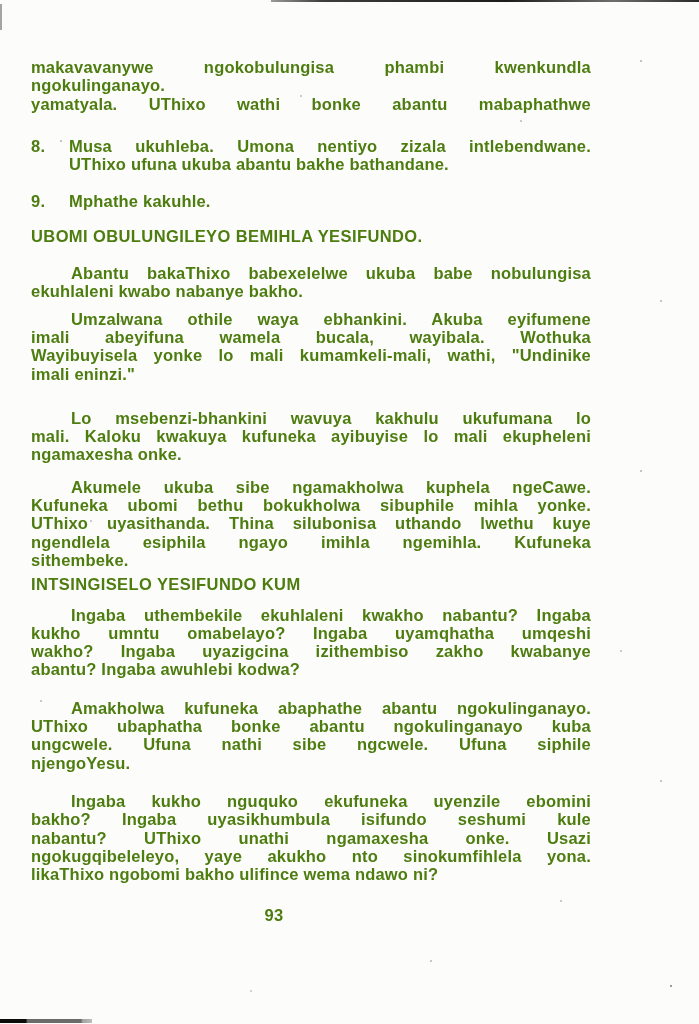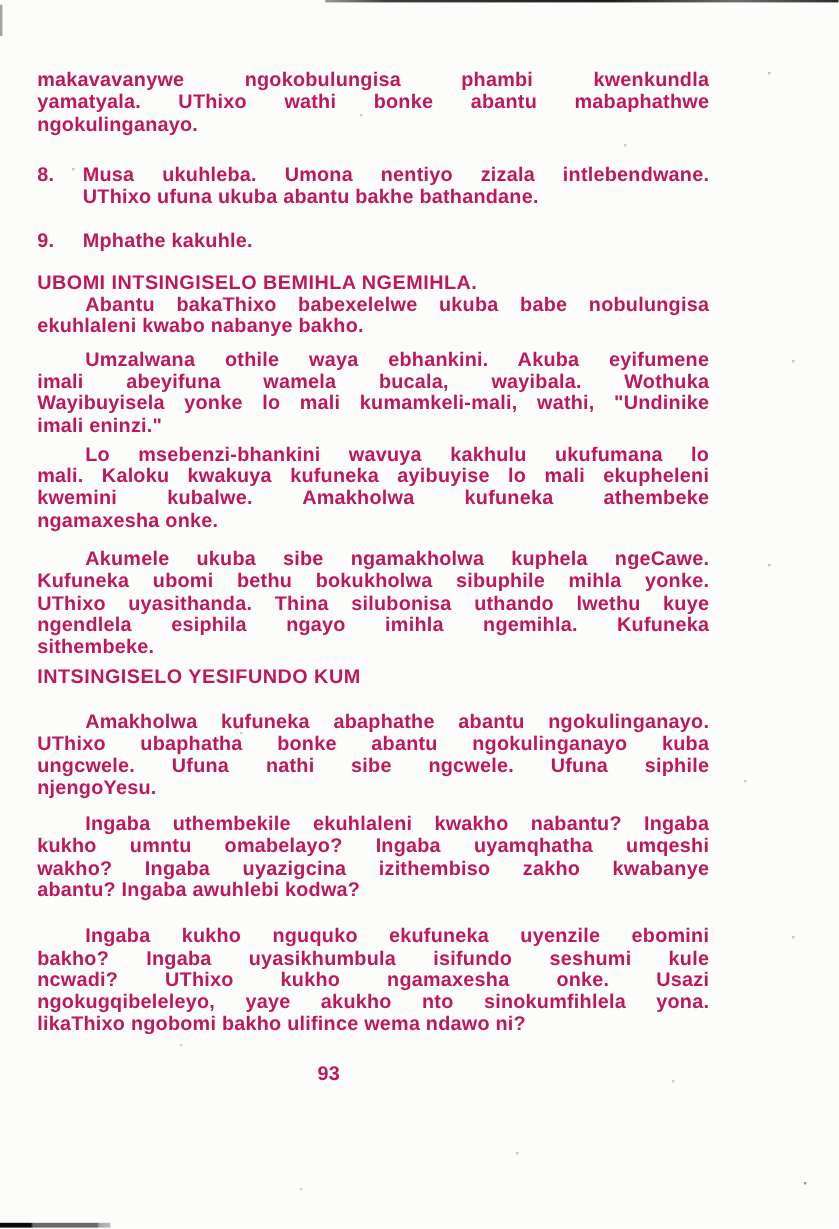--- a/index.html
+++ b/index.html
@@ -8,21 +8,21 @@
     background: #ffffff;
   }
   .page {
     position: relative;
     width: 699px;
     height: 1024px;
     background: #fcfcfb;
     overflow: hidden;
     font-family: "Liberation Sans", sans-serif;
     font-weight: 700;
-    color: #be185d;
+    color: #4d7c0f;
     letter-spacing: 0.2px;
   }
   .text-col {
     position: absolute;
     left: 31px;
     top: 0;
     width: 560px;
   }
   .line {
     font-size: 16.5px;
@@ -50,23 +50,23 @@
     font-size: 16.5px;
     line-height: 18.3px;
   }
   .item .item-body { flex: 1 1 auto; }
 
   
   .b-cont   { margin-top: 58px; }
   .b-item8  { margin-top: 24px; }
   .b-item9  { margin-top: 19px; }
   .b-head1  { margin-top: 16px; }
-  .b-para1  { }
+  .b-para1  { margin-top: 19px; }
   .b-para2  { margin-top: 9px;  }
-  .b-para3  { margin-top: 6px; }
+  .b-para3  { margin-top: 26px; }
   .b-para4  { margin-top: 14px; }
   .b-head2  { margin-top: 6px;  }
   .b-para5  { margin-top: 20px; }
   .b-para6  { margin-top: 12px; }
   .b-para7  { margin-top: 20px; }
 
   .pagenum {
     margin-top: 23px;
     font-size: 16.5px;
     line-height: 18.3px;
@@ -117,88 +117,87 @@
 <div class="page">
 
   <div class="artifact-top-right"></div>
   <div class="artifact-left-edge"></div>
   <div class="scan-noise"></div>
 
   <div class="text-col">
 
     <div class="block b-cont">
       <div class="line j">makavavanywe ngokobulungisa phambi kwenkundla</div>
+      <div class="line">ngokulinganayo.</div>
       <div class="line j">yamatyala. UThixo wathi bonke abantu mabaphathwe</div>
-      <div class="line">ngokulinganayo.</div>
     </div>
 
     <div class="block item b-item8">
       <span class="marker">8.</span>
       <div class="item-body">
         <div class="line j">Musa ukuhleba. Umona nentiyo zizala intlebendwane.</div>
         <div class="line">UThixo ufuna ukuba abantu bakhe bathandane.</div>
       </div>
     </div>
 
     <div class="block item b-item9">
       <span class="marker">9.</span>
       <div class="item-body">
         <div class="line">Mphathe kakuhle.</div>
       </div>
     </div>
 
-    <h2 class="heading b-head1">UBOMI INTSINGISELO BEMIHLA NGEMIHLA.</h2>
+    <h2 class="heading b-head1">UBOMI OBULUNGILEYO BEMIHLA YESIFUNDO.</h2>
 
     <div class="block b-para1">
       <div class="line j indent">Abantu bakaThixo babexelelwe ukuba babe nobulungisa</div>
       <div class="line">ekuhlaleni kwabo nabanye bakho.</div>
     </div>
 
     <div class="block b-para2">
       <div class="line j indent">Umzalwana othile waya ebhankini. Akuba eyifumene</div>
       <div class="line j">imali abeyifuna wamela bucala, wayibala. Wothuka</div>
       <div class="line j">Wayibuyisela yonke lo mali kumamkeli-mali, wathi, "Undinike</div>
       <div class="line">imali eninzi."</div>
     </div>
 
     <div class="block b-para3">
       <div class="line j indent">Lo msebenzi-bhankini wavuya kakhulu ukufumana lo</div>
       <div class="line j">mali. Kaloku kwakuya kufuneka ayibuyise lo mali ekupheleni</div>
-      <div class="line j">kwemini kubalwe. Amakholwa kufuneka athembeke</div>
       <div class="line">ngamaxesha onke.</div>
     </div>
 
     <div class="block b-para4">
       <div class="line j indent">Akumele ukuba sibe ngamakholwa kuphela ngeCawe.</div>
       <div class="line j">Kufuneka ubomi bethu bokukholwa sibuphile mihla yonke.</div>
       <div class="line j">UThixo uyasithanda. Thina silubonisa uthando lwethu kuye</div>
       <div class="line j">ngendlela esiphila ngayo imihla ngemihla. Kufuneka</div>
       <div class="line">sithembeke.</div>
     </div>
 
     <h2 class="heading b-head2">INTSINGISELO YESIFUNDO KUM</h2>
 
+    <div class="block b-para6">
+      <div class="line j indent">Ingaba uthembekile ekuhlaleni kwakho nabantu? Ingaba</div>
+      <div class="line j">kukho umntu omabelayo? Ingaba uyamqhatha umqeshi</div>
+      <div class="line j">wakho? Ingaba uyazigcina izithembiso zakho kwabanye</div>
+      <div class="line">abantu? Ingaba awuhlebi kodwa?</div>
+    </div>
+
     <div class="block b-para5">
       <div class="line j indent">Amakholwa kufuneka abaphathe abantu ngokulinganayo.</div>
       <div class="line j">UThixo ubaphatha bonke abantu ngokulinganayo kuba</div>
       <div class="line j">ungcwele. Ufuna nathi sibe ngcwele. Ufuna siphile</div>
       <div class="line">njengoYesu.</div>
     </div>
 
-    <div class="block b-para6">
-      <div class="line j indent">Ingaba uthembekile ekuhlaleni kwakho nabantu? Ingaba</div>
-      <div class="line j">kukho umntu omabelayo? Ingaba uyamqhatha umqeshi</div>
-      <div class="line j">wakho? Ingaba uyazigcina izithembiso zakho kwabanye</div>
-      <div class="line">abantu? Ingaba awuhlebi kodwa?</div>
-    </div>
-
     <div class="block b-para7">
       <div class="line j indent">Ingaba kukho nguquko ekufuneka uyenzile ebomini</div>
       <div class="line j">bakho? Ingaba uyasikhumbula isifundo seshumi kule</div>
-      <div class="line j">ncwadi? UThixo kukho ngamaxesha onke. Usazi</div>
+      <div class="line j">nabantu? UThixo unathi ngamaxesha onke. Usazi</div>
       <div class="line j">ngokugqibeleleyo, yaye akukho nto sinokumfihlela yona.</div>
       <div class="line">likaThixo ngobomi bakho ulifince wema ndawo ni?</div>
     </div>
 
     <div class="pagenum">93</div>
 
   </div>
 
   <div class="artifact-bottom-left"></div>
 

